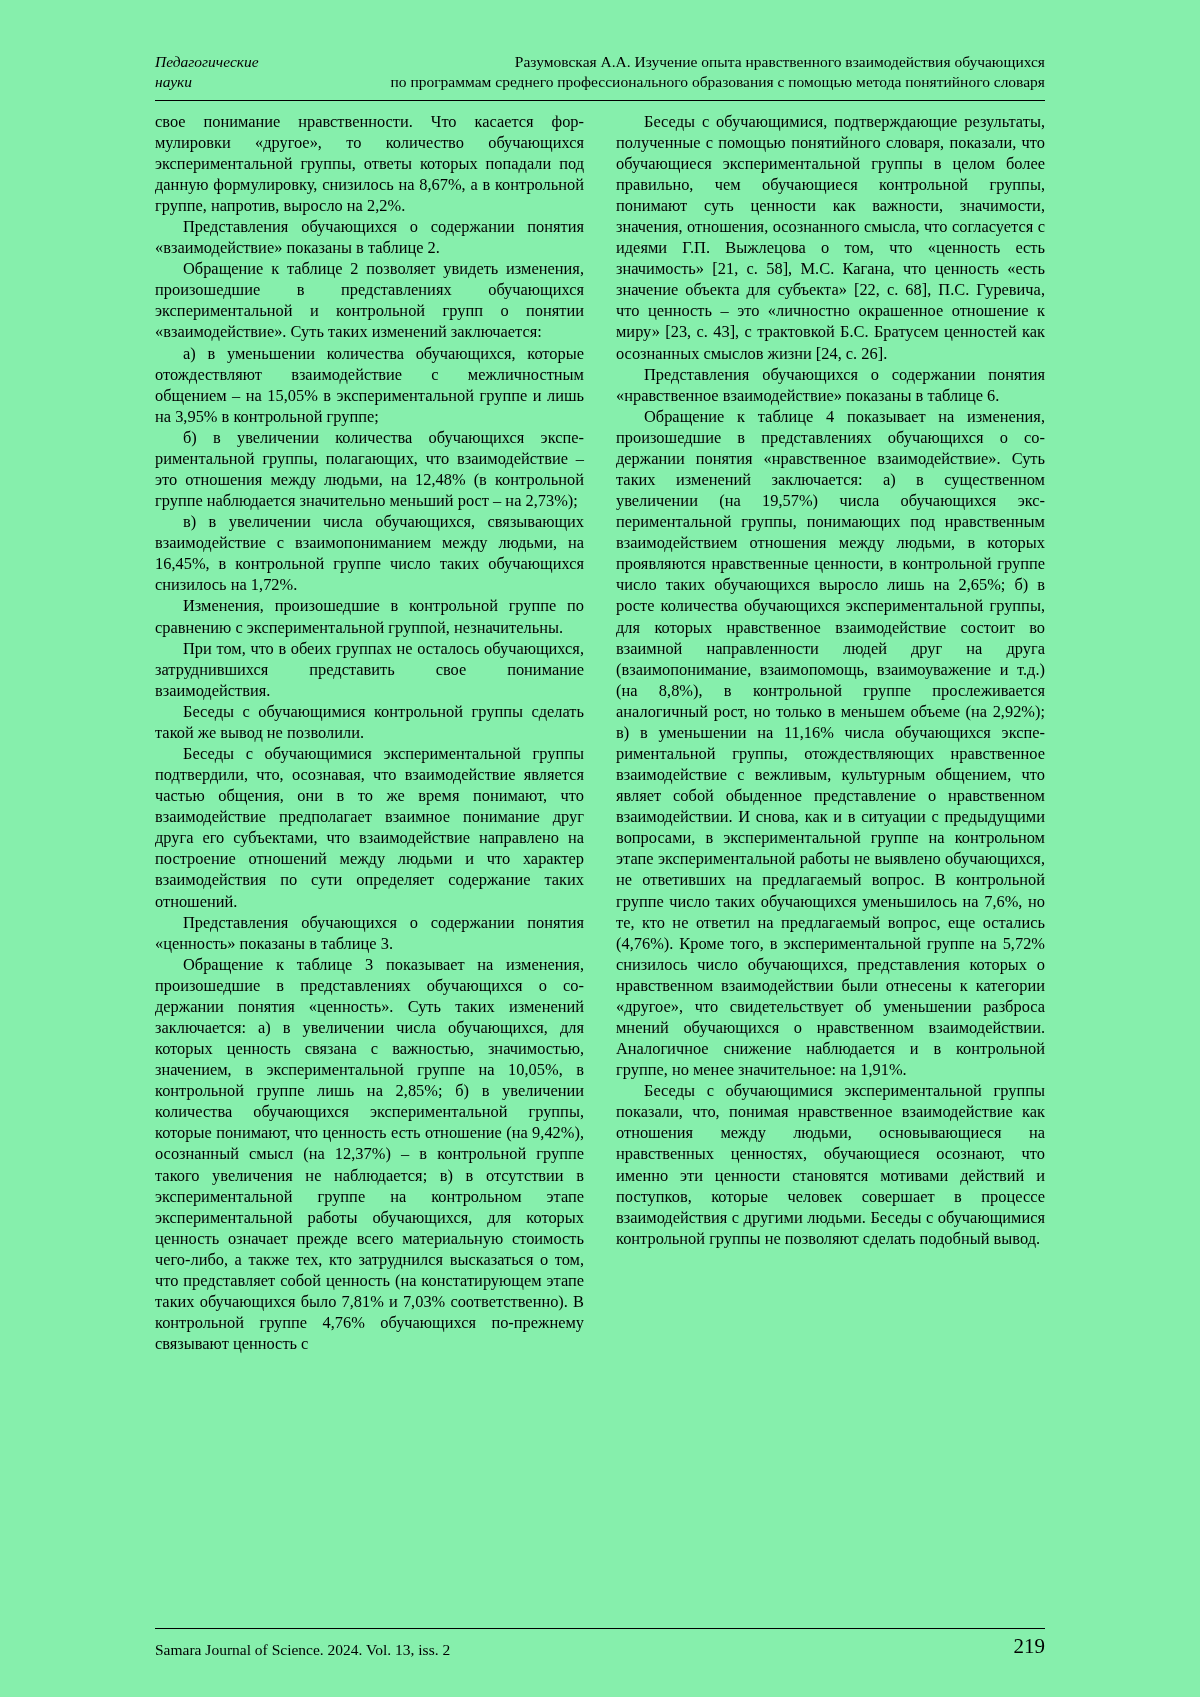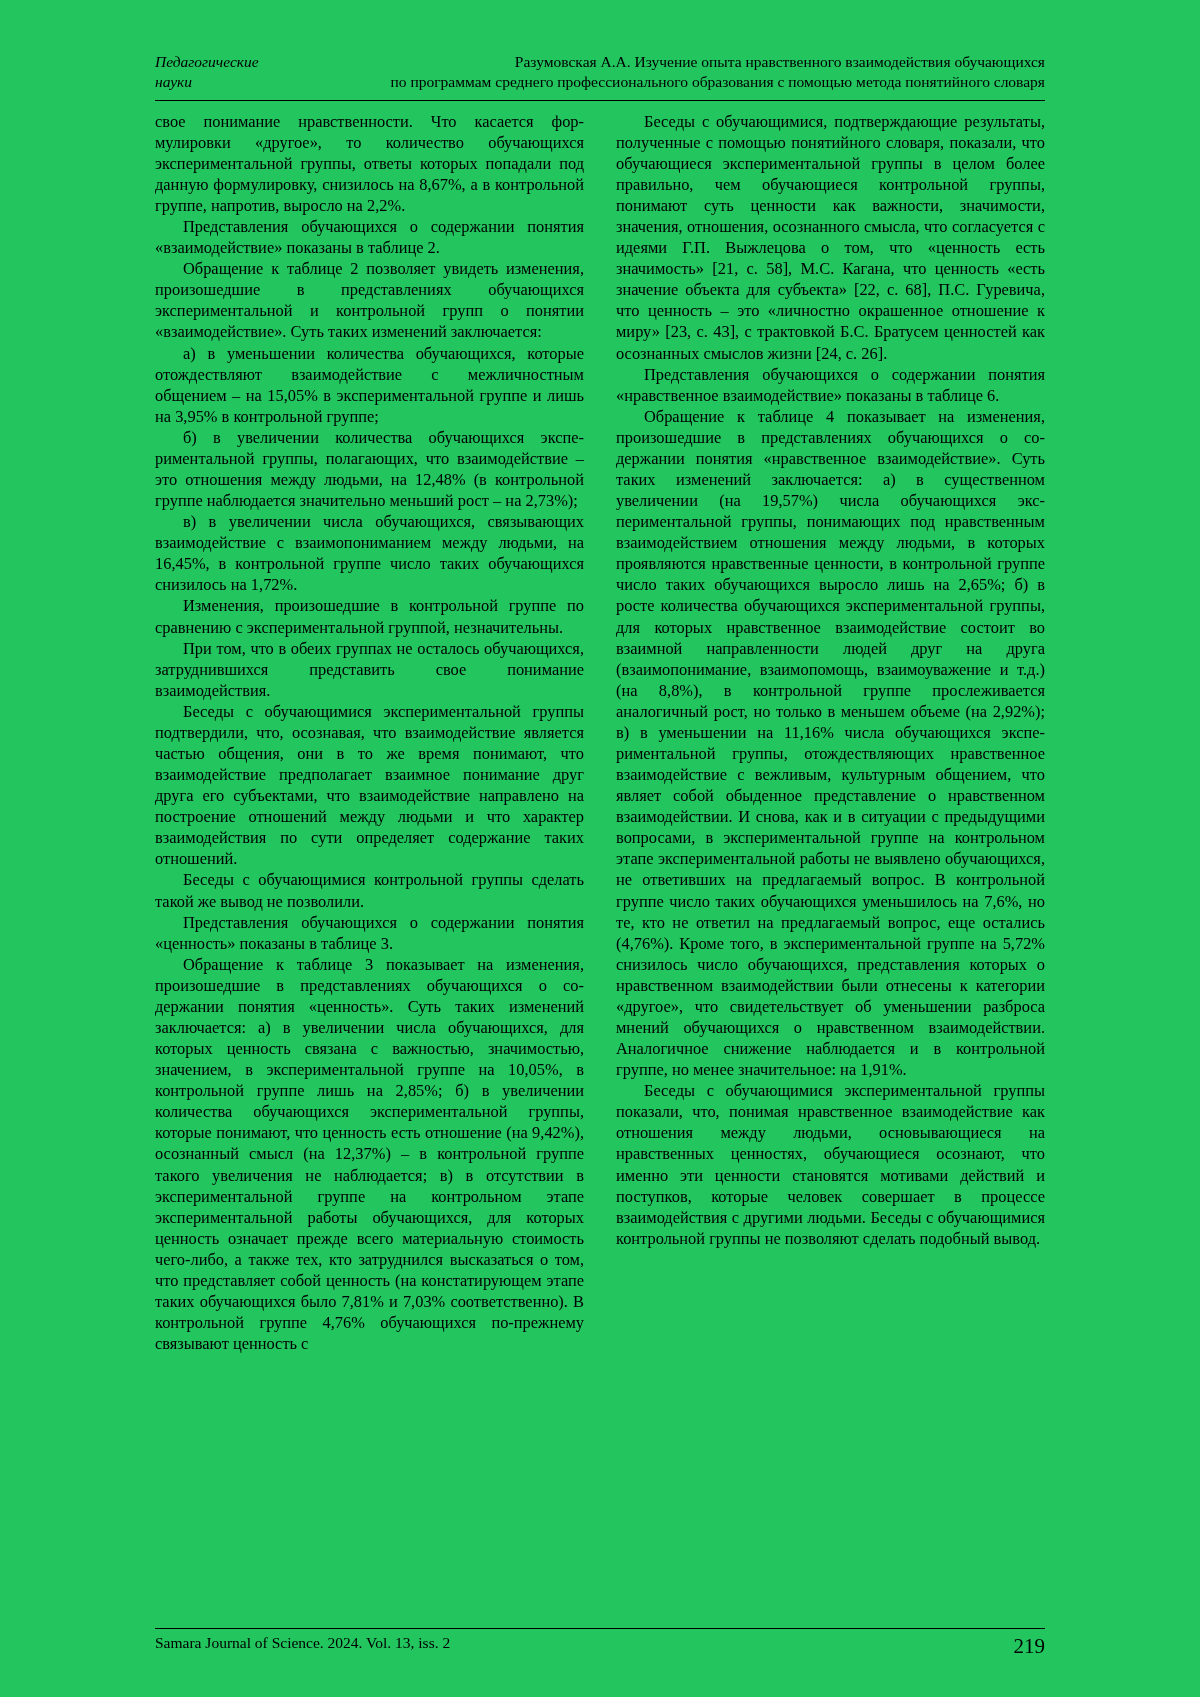--- a/index.html
+++ b/index.html
@@ -9,21 +9,21 @@
   }
   body {
     font-family: "Liberation Serif", serif;
     color: #000000;
   }
   .page {
     position: relative;
     width: 1200px;
     height: 1697px;
     margin: 0 auto;
-    background: #22c55e;
+    background: #86efac;
     box-sizing: border-box;
     padding: 52px 155px 30px 155px;
   }
   
   .running-head {
     display: flex;
     justify-content: space-between;
     align-items: flex-start;
     font-size: 15.5px;
     line-height: 1.28;
@@ -74,21 +74,21 @@
     right: 155px;
     bottom: 38px;
   }
   .rule-bottom {
     border-bottom: 1.2px solid #000;
     margin-bottom: 5px;
   }
   .footer-row {
     display: flex;
     justify-content: space-between;
-    align-items: flex-start;
+    align-items: flex-end;
     font-size: 15.5px;
   }
   .footer-left { }
   .footer-right { font-size: 21px; }
 </style>
 </head>
 <body>
 
 <div class="page">
 
@@ -108,22 +108,22 @@
 
     <div class="col">
       <p class="noindent">свое понимание нравственности. Что касается фор­мулировки «другое», то количество обучающихся экспериментальной группы, ответы которых попада­ли под данную формулировку, снизилось на 8,67%, а в контрольной группе, напротив, выросло на 2,2%.</p>
       <p>Представления обучающихся о содержании поня­тия «взаимодействие» показаны в таблице 2.</p>
       <p>Обращение к таблице 2 позволяет увидеть изме­нения, произошедшие в представлениях обучающих­ся экспериментальной и контрольной групп о поня­тии «взаимодействие». Суть таких изменений заклю­чается:</p>
       <p>а) в уменьшении количества обучающихся, кото­рые отождествляют взаимодействие с межличностным общением – на 15,05% в экспериментальной группе и лишь на 3,95% в контрольной группе;</p>
       <p>б) в увеличении количества обучающихся экспе­риментальной группы, полагающих, что взаимодей­ствие – это отношения между людьми, на 12,48% (в контрольной группе наблюдается значительно мень­ший рост – на 2,73%);</p>
       <p>в) в увеличении числа обучающихся, связываю­щих взаимодействие с взаимопониманием между людь­ми, на 16,45%, в контрольной группе число таких обу­чающихся снизилось на 1,72%.</p>
       <p>Изменения, произошедшие в контрольной группе по сравнению с экспериментальной группой, незна­чительны.</p>
       <p>При том, что в обеих группах не осталось обуча­ющихся, затруднившихся представить свое понима­ние взаимодействия.</p>
+      <p>Беседы с обучающимися контрольной группы сде­лать такой же вывод не позволили.</p>
       <p>Беседы с обучающимися экспериментальной груп­пы подтвердили, что, осознавая, что взаимодействие является частью общения, они в то же время понима­ют, что взаимодействие предполагает взаимное по­нимание друг друга его субъектами, что взаимодей­ствие направлено на построение отношений между людьми и что характер взаимодействия по сути опре­деляет содержание таких отношений.</p>
-      <p>Беседы с обучающимися контрольной группы сде­лать такой же вывод не позволили.</p>
       <p>Представления обучающихся о содержании поня­тия «ценность» показаны в таблице 3.</p>
       <p>Обращение к таблице 3 показывает на изменения, произошедшие в представлениях обучающихся о со­держании понятия «ценность». Суть таких измене­ний заключается: а) в увеличении числа обучающих­ся, для которых ценность связана с важностью, зна­чимостью, значением, в экспериментальной группе на 10,05%, в контрольной группе лишь на 2,85%; б) в увеличении количества обучающихся эксперимен­тальной группы, которые понимают, что ценность есть отношение (на 9,42%), осознанный смысл (на 12,37%) – в контрольной группе такого увеличения не наблюдается; в) в отсутствии в эксперименталь­ной группе на контрольном этапе эксперименталь­ной работы обучающихся, для которых ценность означает прежде всего материальную стоимость че­го-либо, а также тех, кто затруднился высказаться о том, что представляет собой ценность (на констати­рующем этапе таких обучающихся было 7,81% и 7,03% соответственно). В контрольной группе 4,76% обучающихся по-прежнему связывают ценность с</p>
     </div>
 
     <div class="col">
       <p>Беседы с обучающимися, подтверждающие ре­зультаты, полученные с помощью понятийного сло­варя, показали, что обучающиеся экспериментальной группы в целом более правильно, чем обучающиеся контрольной группы, понимают суть ценности как важности, значимости, значения, отношения, осознан­ного смысла, что согласуется с идеями Г.П. Выжле­цова о том, что «ценность есть значимость» [21, с. 58], М.С. Кагана, что ценность «есть значение объекта для субъекта» [22, с. 68], П.С. Гуревича, что ценность – это «личностно окрашенное отношение к миру» [23, с. 43], с трактовкой Б.С. Братусем ценностей как осо­знанных смыслов жизни [24, с. 26].</p>
       <p>Представления обучающихся о содержании поня­тия «нравственное взаимодействие» показаны в таб­лице 6.</p>
       <p>Обращение к таблице 4 показывает на изменения, произошедшие в представлениях обучающихся о со­держании понятия «нравственное взаимодействие». Суть таких изменений заключается: а) в существен­ном увеличении (на 19,57%) числа обучающихся экс­периментальной группы, понимающих под нравст­венным взаимодействием отношения между людьми, в которых проявляются нравственные ценности, в контрольной группе число таких обучающихся вы­росло лишь на 2,65%; б) в росте количества обучаю­щихся экспериментальной группы, для которых нрав­ственное взаимодействие состоит во взаимной на­правленности людей друг на друга (взаимопонима­ние, взаимопомощь, взаимоуважение и т.д.) (на 8,8%), в контрольной группе прослеживается аналогичный рост, но только в меньшем объеме (на 2,92%); в) в уменьшении на 11,16% числа обучающихся экспе­риментальной группы, отождествляющих нравствен­ное взаимодействие с вежливым, культурным общением, что являет собой обыденное представление о нрав­ственном взаимодействии. И снова, как и в ситуации с предыдущими вопросами, в экспериментальной группе на контрольном этапе экспериментальной ра­боты не выявлено обучающихся, не ответивших на предлагаемый вопрос. В контрольной группе число таких обучающихся уменьшилось на 7,6%, но те, кто не ответил на предлагаемый вопрос, еще остались (4,76%). Кроме того, в экспериментальной группе на 5,72% снизилось число обучающихся, представления которых о нравственном взаимодействии были отне­сены к категории «другое», что свидетельствует об уменьшении разброса мнений обучающихся о нрав­ственном взаимодействии. Аналогичное снижение наблюдается и в контрольной группе, но менее зна­чительное: на 1,91%.</p>
       <p>Беседы с обучающимися экспериментальной груп­пы показали, что, понимая нравственное взаимодей­ствие как отношения между людьми, основывающи­еся на нравственных ценностях, обучающиеся осо­знают, что именно эти ценности становятся мотива­ми действий и поступков, которые человек соверша­ет в процессе взаимодействия с другими людьми. Бе­седы с обучающимися контрольной группы не поз­воляют сделать подобный вывод.</p>
     </div>

